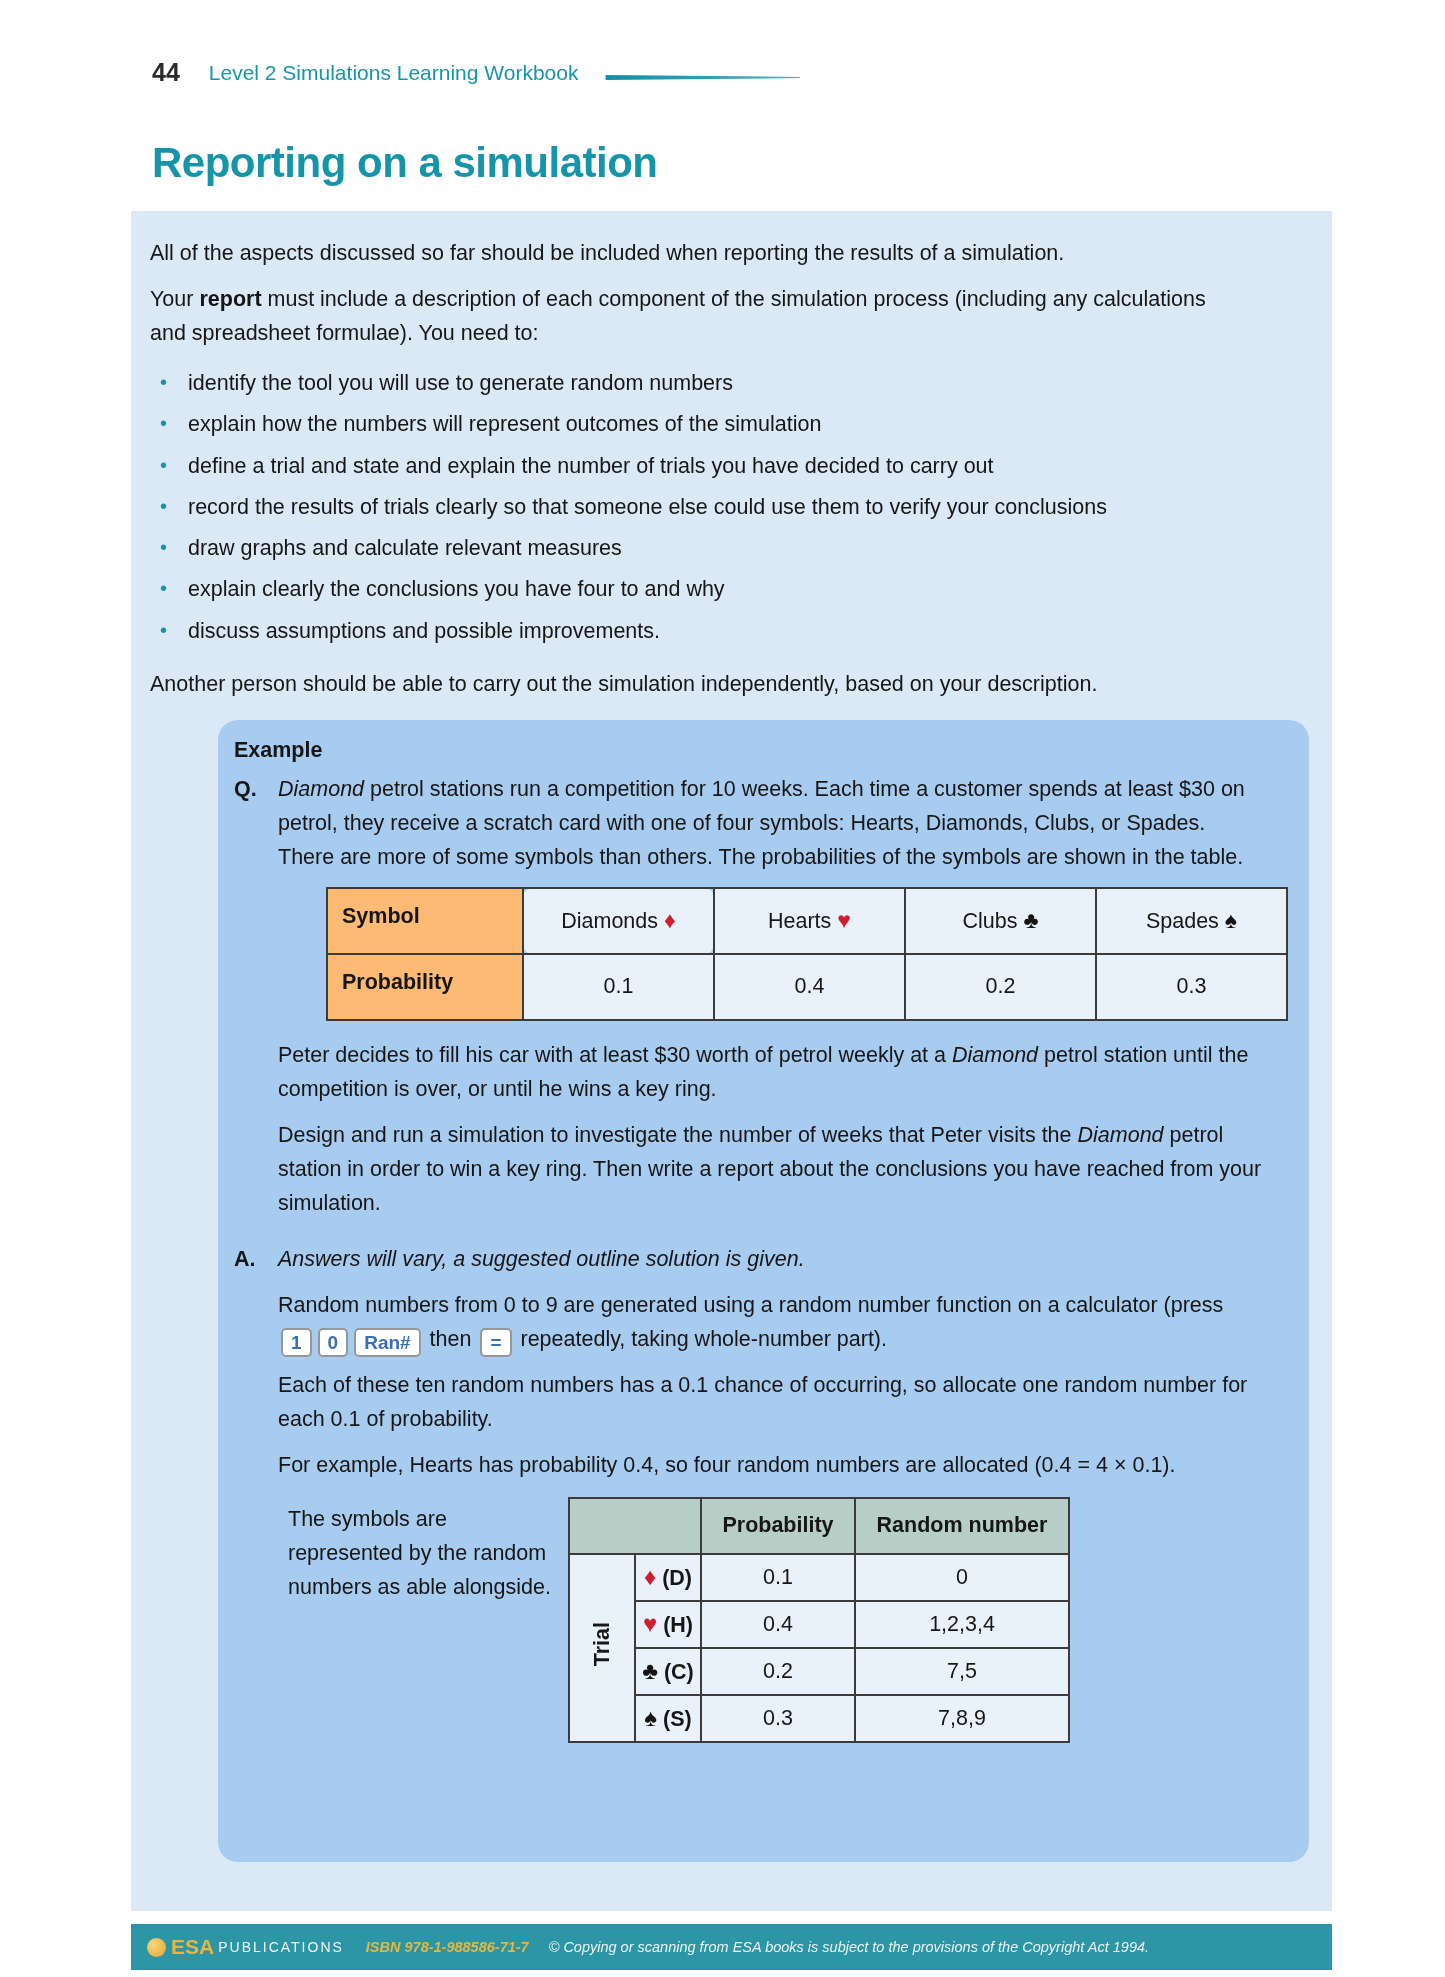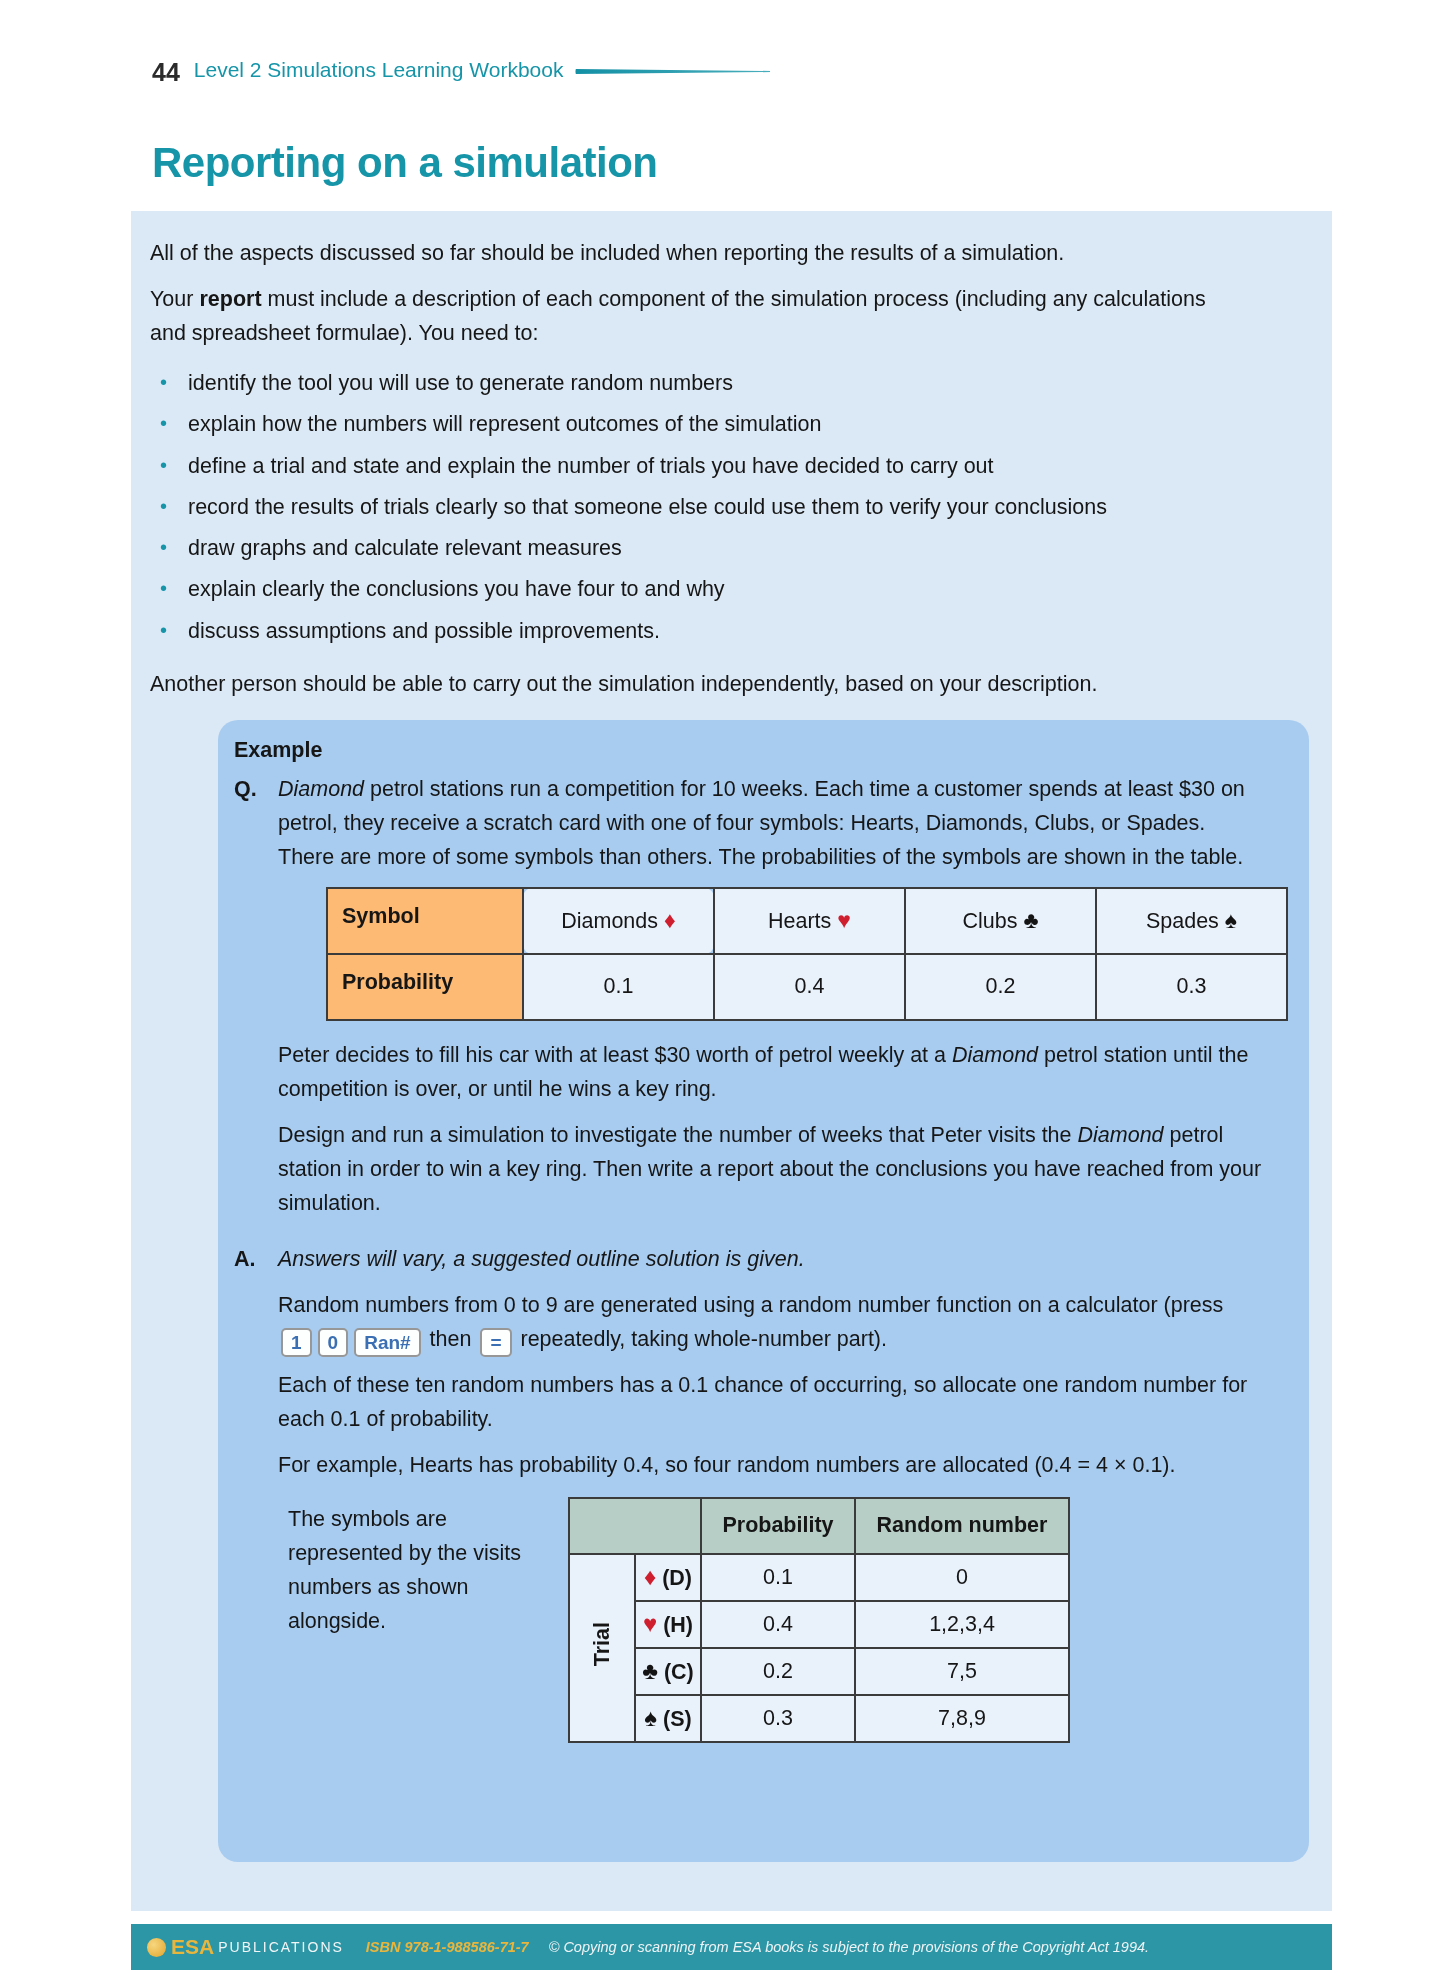--- a/index.html
+++ b/index.html
@@ -1,21 +1,21 @@
 <!DOCTYPE html>
 <html><head>
 <meta charset="utf-8">
 <style>
   html,body { margin:0; padding:0; background:#ffffff; }
   .page {
     position:relative; width:1445px; height:1977px; overflow:hidden;
     background:#ffffff; font-family:"Liberation Sans", sans-serif; color:#161616;
   }
   
-  .pg-header { display:flex; align-items:flex-start; padding:58px 0 0 152px; }
+  .pg-header { display:flex; align-items:center; padding:58px 0 0 152px;gap:15px; }
   .pg-num { font-size:25px; font-weight:bold; color:#2b2b2b; margin-right:14px; }
   .pg-book { font-size:21px; color:#1695a9; }
   .swoosh {
     width:195px; height:7px; margin-left:12px; margin-top:10px;
     background:linear-gradient(to right,#1390a5,#49aebc);
     clip-path:polygon(0 15%, 100% 42%, 100% 58%, 0 85%);
     border-radius:4px;
   }
   
   .page-title { margin:52px 0 0 152px; font-size:42px; font-weight:bold; color:#1695a9; letter-spacing:-0.5px; }
@@ -170,21 +170,21 @@
         <div class="qa-label">A.</div>
         <div class="qa-body">
           <p class="it tight">Answers will vary, a suggested outline solution is given.</p>
 
           <p><span>Random numbers from 0 to 9 are generated using a random number function on a calculator (press </span><span class="calckey">1</span><span class="calckey">0</span><span class="calckey">Ran#</span><span> then </span><span class="calckey">=</span><span> repeatedly, taking whole-number part).</span></p>
 
           <p>Each of these ten random numbers has a 0.1 chance of occurring, so allocate one random number for each 0.1 of probability.</p>
           <p class="tight">For example, Hearts has probability 0.4, so four random numbers are allocated (0.4 = 4 × 0.1).</p>
 
           <div class="alloc-section">
-            <div class="side-note">The symbols are represented by the visits numbers as shown alongside.</div>
+            <div class="side-note">The symbols are represented by the random numbers as able alongside.</div>
 
             <table class="alloc-table">
               <tbody>
                   <tr>
                 <th class="corner" colspan="2" style="width:128px;"></th>
                 <th class="head" style="width:140px;">Probability</th>
                 <th class="head" style="width:200px;">Random number</th>
               </tr>
               <tr>
                 <td class="trial-cell" rowspan="4"><span class="vert">Trial</span></td>

